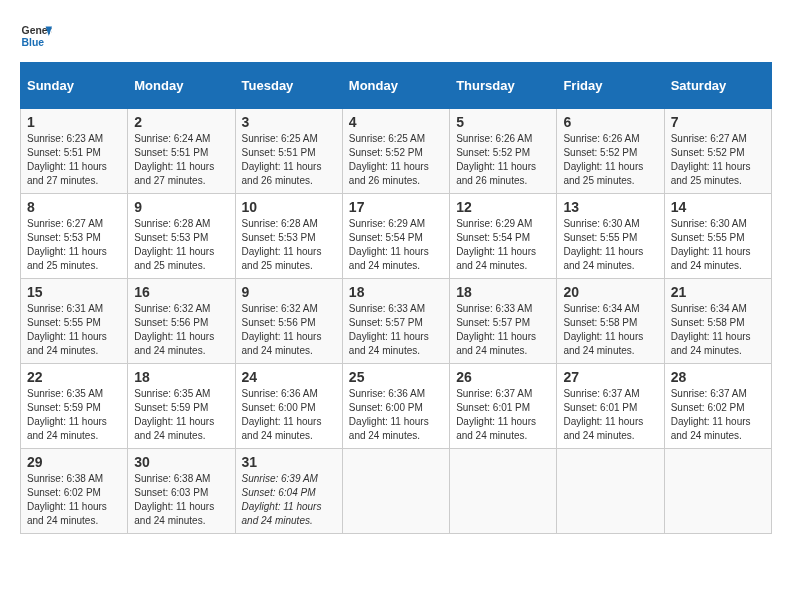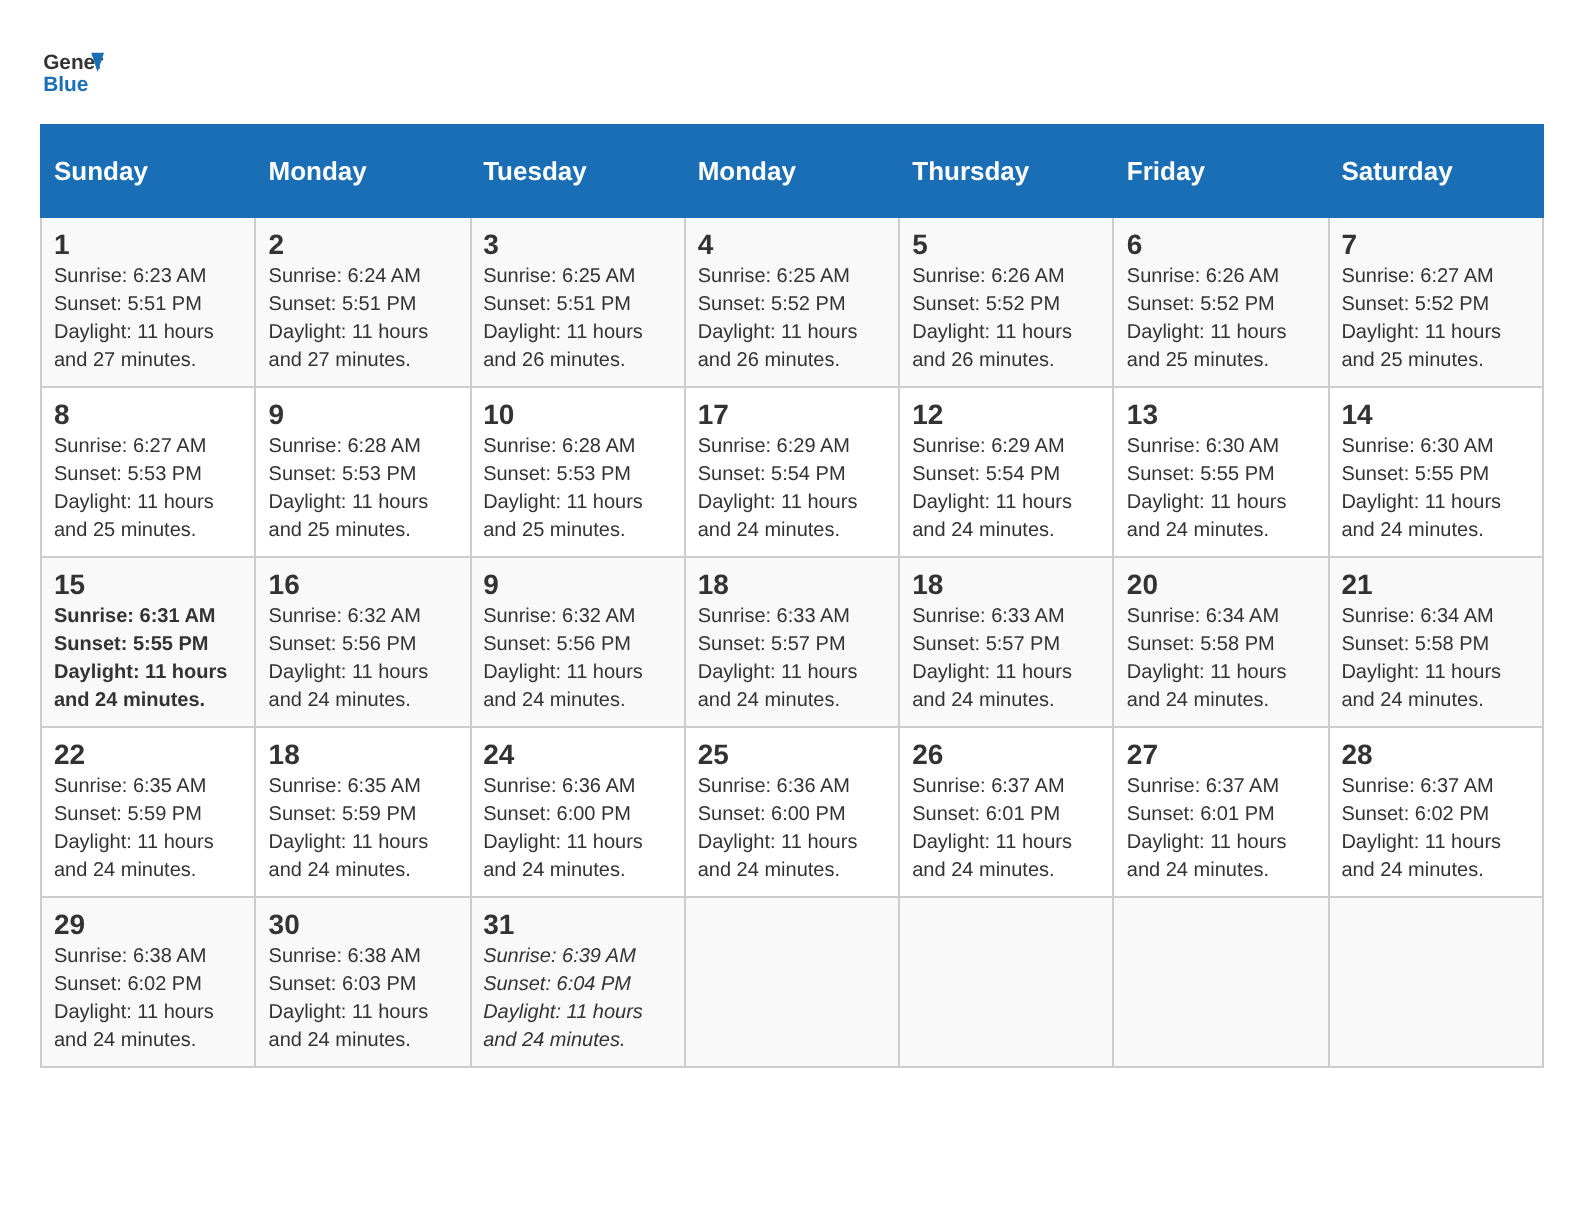--- a/index.html
+++ b/index.html
@@ -209,21 +209,21 @@
           <span class="day-number">14</span>
           <div class="day-info" style="white-space: pre-line;">Sunrise: 6:30 AM
 Sunset: 5:55 PM
 Daylight: 11 hours
 and 24 minutes.</div>
         </td>
       </tr>
       <tr>
         <td>
           <span class="day-number">15</span>
-          <div class="day-info" style="white-space: pre-line; font-weight: bold;">Sunrise: 6:31 AM
+          <div class="day-info" style="white-space: pre-line;">Sunrise: 6:31 AM
 Sunset: 5:55 PM
 Daylight: 11 hours
 and 24 minutes.</div>
         </td>
         <td>
           <span class="day-number">16</span>
           <div class="day-info" style="white-space: pre-line;">Sunrise: 6:32 AM
 Sunset: 5:56 PM
 Daylight: 11 hours
 and 24 minutes.</div>

